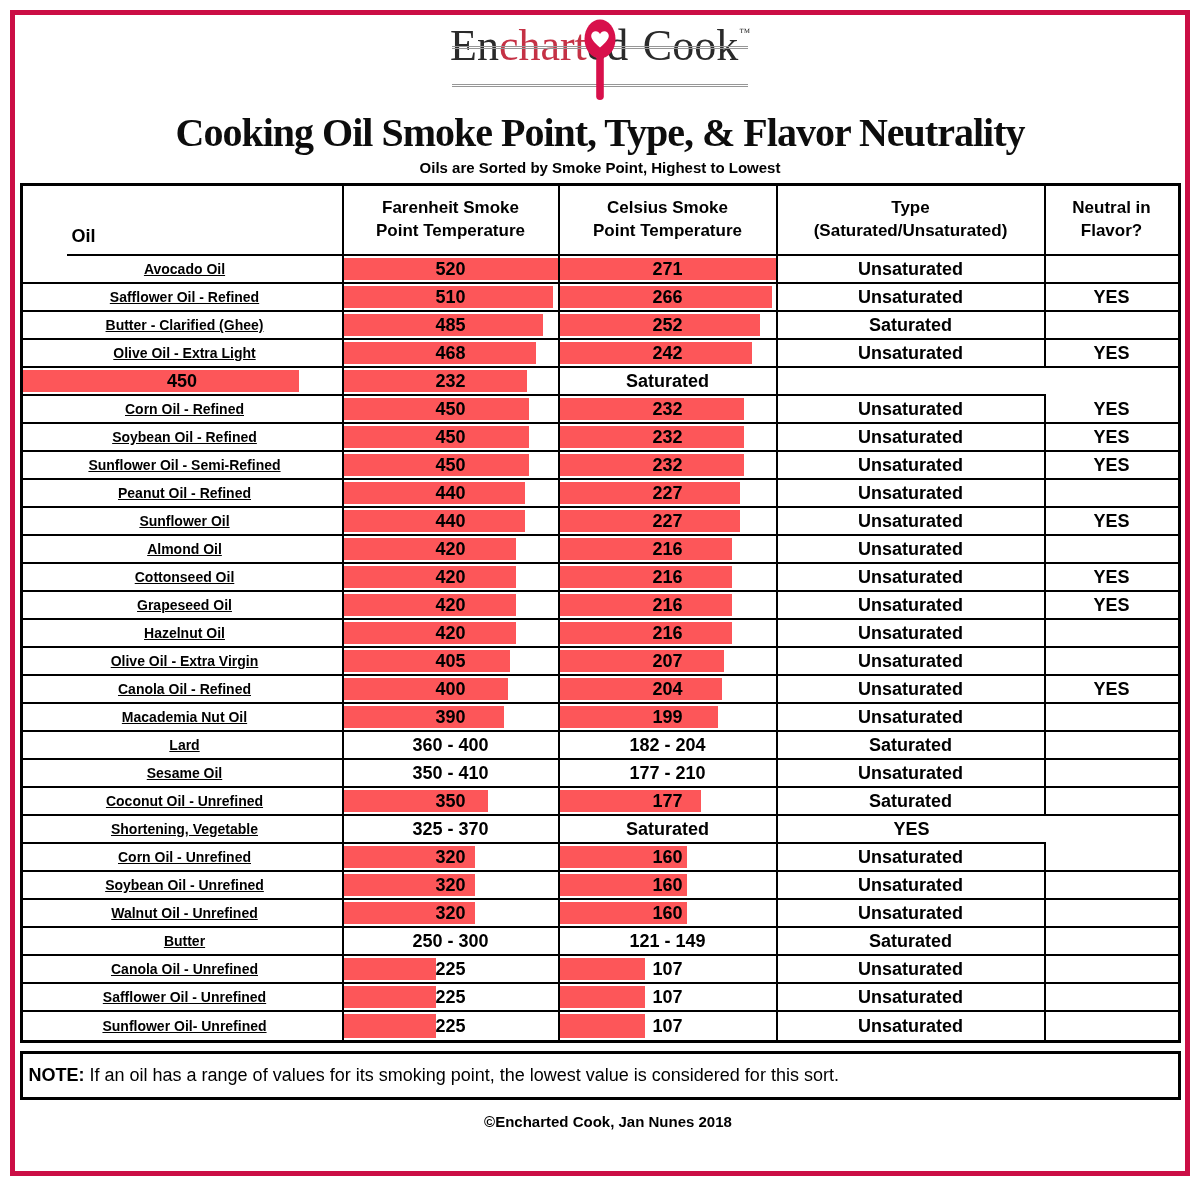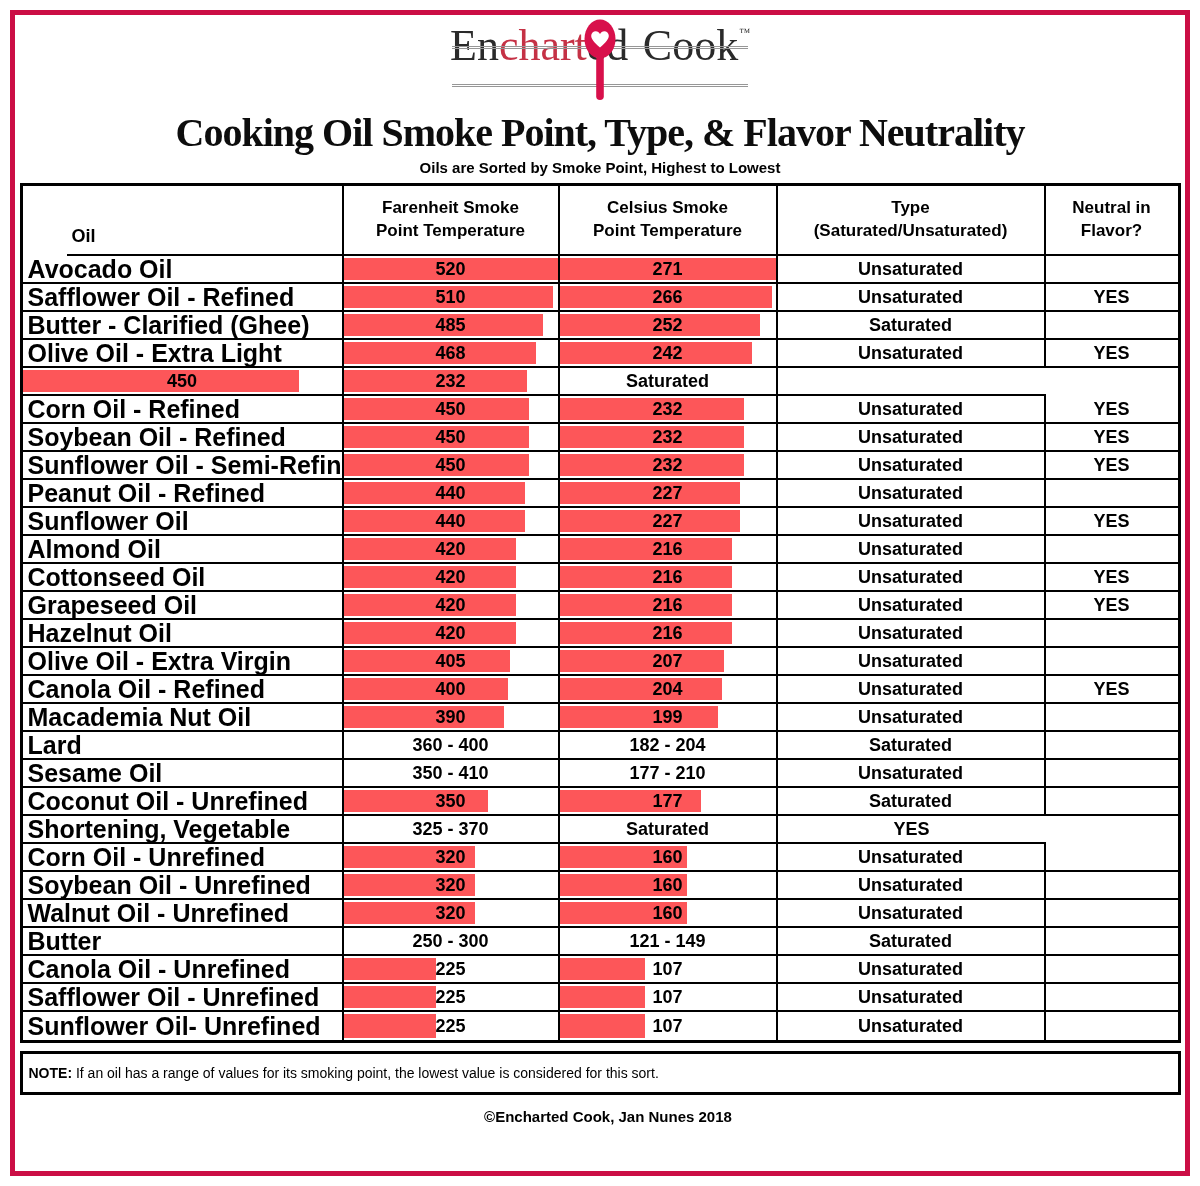--- a/index.html
+++ b/index.html
@@ -92,42 +92,43 @@
   }
   .thead .cell.oil-head {
     justify-content: flex-end;
     align-items: flex-start;
     padding: 0 4px 6px 5px;
     font-size: 18px;
     margin-left: 44px;
   }
   .tbody .cell { height: 28px; }
   .cell.oil-name {
-    justify-content: flex-start;
+    justify-content: center;
     padding-left: 5px;
-    font-size: 25px; font-weight: bold;
+    font-size: 14px; font-weight: bold;
     white-space: nowrap;
+    text-decoration: underline;
   }
   .cell.num, .cell.type, .cell.neutral {
     font-size: 18px; font-weight: bold;
   }
   .databar {
     position: absolute; left: 0; top: 2px; bottom: 2px;
     background: #FD5659;
     z-index: 0;
   }
   .cell .val { position: relative; z-index: 1; }
 
   
   .note-box {
     width: 1161px;
     margin: 8px auto 0;
     border: 3px solid #000;
     padding: 11px 8px 11px 6px;
-    font-size: 14px;
+    font-size: 18px;
   }
   .note-box .note-label { font-weight: bold; }
   .footer-credit {
     margin-top: 13px;
     text-align: center;
     font-size: 15px;
     font-weight: bold;
     padding-left: 16px;
   }
 </style>

